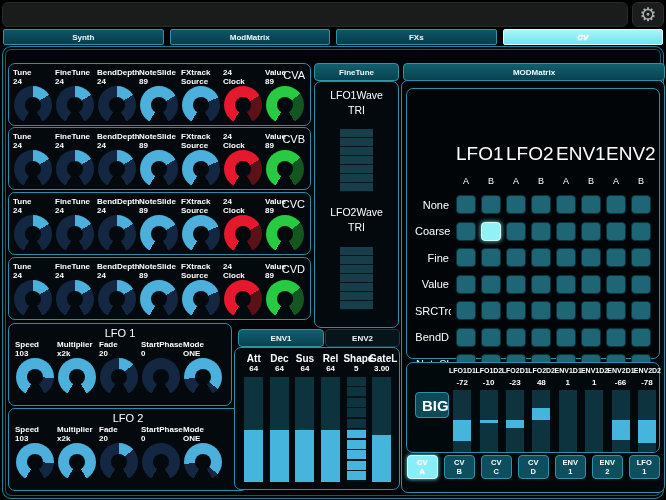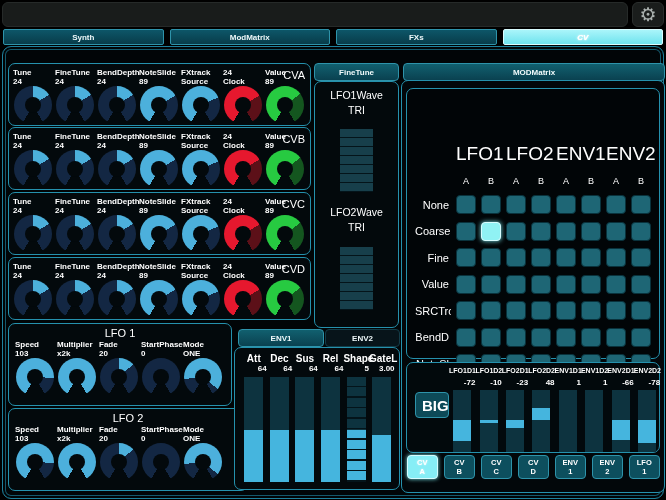--- a/index.html
+++ b/index.html
@@ -43,21 +43,21 @@
 
   
   .wlabel{position:absolute;left:0;right:0;text-align:center;font-size:10.5px;line-height:1.45;color:#fff;}
   .wseg{position:absolute;left:25px;width:33px;height:63px;cursor:pointer;
         background:repeating-linear-gradient(to bottom,#173f4b 0 7.6px,#0d5f73 7.6px 8.1px,#04141a 8.1px 9px);}
 
   
   .egrid{position:absolute;left:6px;top:5px;display:grid;grid-auto-flow:column;
          grid-template-columns:repeat(6,25.6px);grid-template-rows:9px 11px 105px;row-gap:2px;}
   .sname{font-size:10px;font-weight:600;text-align:center;color:#fff;}
-  .sval{font-size:8px;font-weight:600;text-align:right;color:#fff;}
+  .sval{font-size:8px;font-weight:600;text-align:center;color:#fff;}
   .etrack{width:19px;height:105px;background:#0d333f;position:relative;margin:0 auto;cursor:pointer;}
   .efill{position:absolute;left:0;right:0;bottom:0;background:#45b5de;}
   .segov{position:absolute;inset:0;background:repeating-linear-gradient(to bottom,transparent 0 8.6px,#04141a 8.6px 10.5px);}
 
   .envtab{position:absolute;height:16px;display:flex;align-items:center;justify-content:center;
           font-size:8px;font-weight:bold;color:#eef8fa;cursor:pointer;border-radius:4px;}
   .envtab.on{background:linear-gradient(#11606f,#0a4150);border:1px solid #2e93aa;}
   .envtab.off{background:#07141a;border:1px solid #123c48;}
 
   

